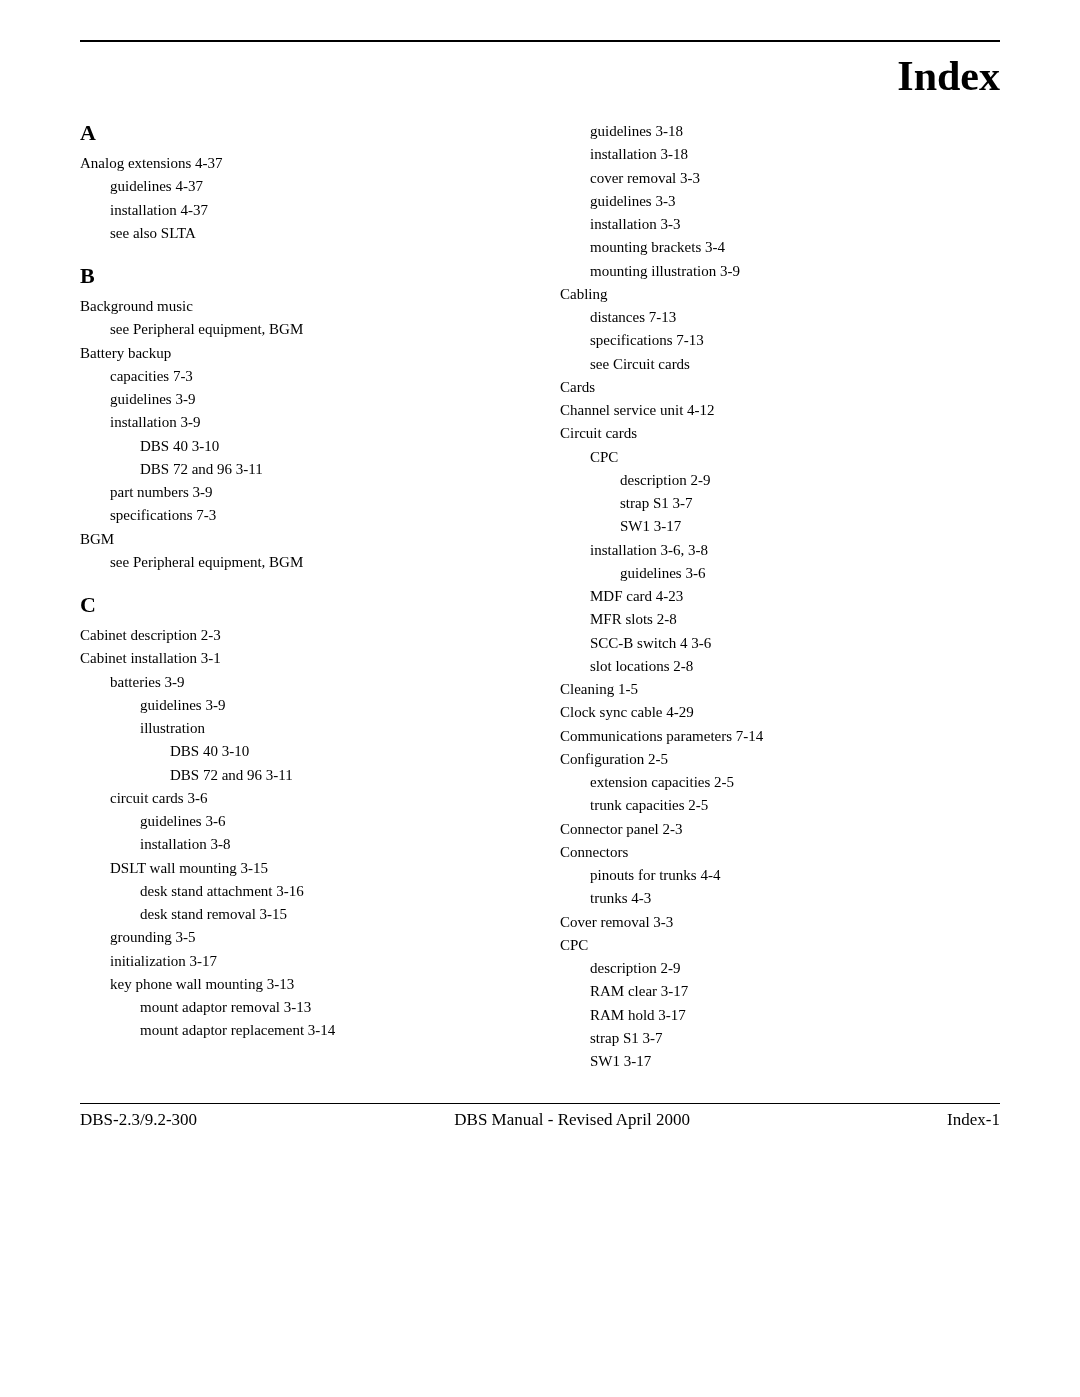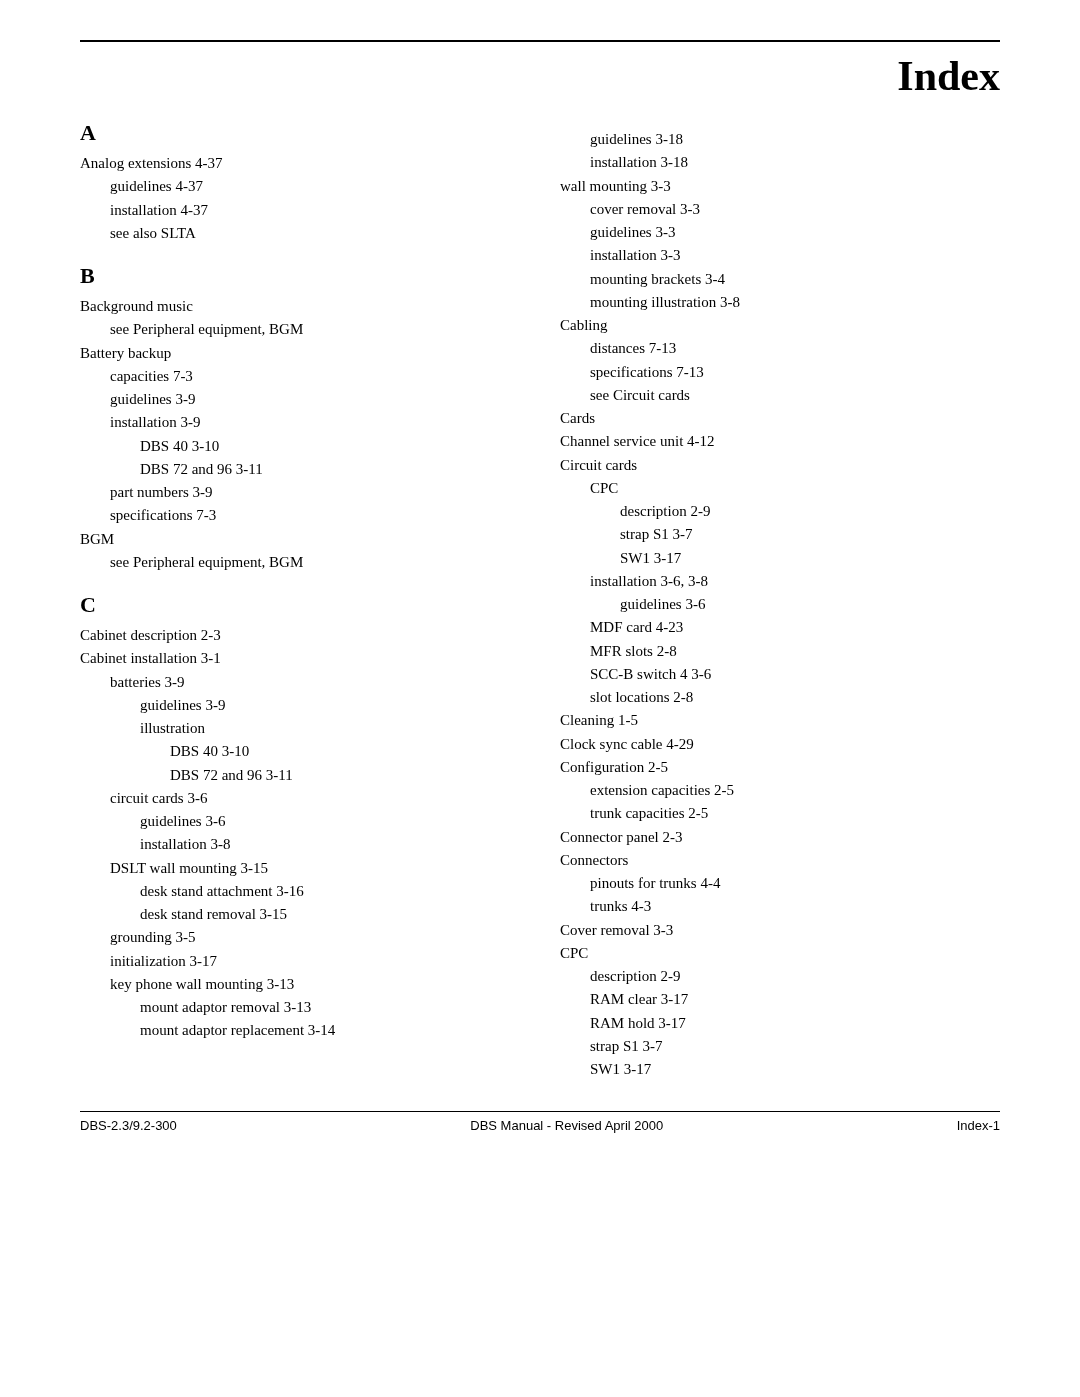--- a/index.html
+++ b/index.html
@@ -90,22 +90,22 @@
     .bottom-rule {
       border: none;
       border-top: 1.5px solid #000;
       margin-top: 30px;
       margin-bottom: 6px;
     }
 
     .footer {
       display: flex;
       justify-content: space-between;
-      font-size: 13px;
-      font-family: Liberation Sans, sans-serif;
+      font-size: 17px;
+      font-family: Liberation Serif, serif;
     }
   </style>
 </head>
 <body>
 
 <div class="page-container">
   <hr class="top-rule">
 
   <div class="page-title">Index</div>
 
@@ -149,49 +149,49 @@
       <div class="index-entry level-2">desk stand removal 3-15</div>
       <div class="index-entry level-1">grounding 3-5</div>
       <div class="index-entry level-1">initialization 3-17</div>
       <div class="index-entry level-1">key phone wall mounting 3-13</div>
       <div class="index-entry level-2">mount adaptor removal 3-13</div>
       <div class="index-entry level-2">mount adaptor replacement 3-14</div>
     </div>
 
     <div class="right-column">
 
-      <div style="margin-top: 8px; margin-bottom: 0;">
+      <div style="margin-top: 0; margin-bottom: 0;">
 
         <div class="index-entry level-1">guidelines 3-18</div>
         <div class="index-entry level-1">installation 3-18</div>
-        <div class="index-entry level-0">wall mounting 3-3</div>
         <div class="index-entry level-1">cover removal 3-3</div>
         <div class="index-entry level-1">guidelines 3-3</div>
         <div class="index-entry level-1">installation 3-3</div>
         <div class="index-entry level-1">mounting brackets 3-4</div>
-        <div class="index-entry level-1">mounting illustration 3-8</div>
+        <div class="index-entry level-1">mounting illustration 3-9</div>
         <div class="index-entry level-0">Cabling</div>
         <div class="index-entry level-1">distances 7-13</div>
         <div class="index-entry level-1">specifications 7-13</div>
         <div class="index-entry level-1">see Circuit cards</div>
         <div class="index-entry level-0">Cards</div>
         <div class="index-entry level-0">Channel service unit 4-12</div>
         <div class="index-entry level-0">Circuit cards</div>
         <div class="index-entry level-1">CPC</div>
         <div class="index-entry level-2">description 2-9</div>
         <div class="index-entry level-2">strap S1 3-7</div>
         <div class="index-entry level-2">SW1 3-17</div>
         <div class="index-entry level-1">installation 3-6, 3-8</div>
         <div class="index-entry level-2">guidelines 3-6</div>
         <div class="index-entry level-1">MDF card 4-23</div>
         <div class="index-entry level-1">MFR slots 2-8</div>
         <div class="index-entry level-1">SCC-B switch 4 3-6</div>
         <div class="index-entry level-1">slot locations 2-8</div>
         <div class="index-entry level-0">Cleaning 1-5</div>
         <div class="index-entry level-0">Clock sync cable 4-29</div>
+        <div class="index-entry level-0">Communications parameters 7-14</div>
         <div class="index-entry level-0">Configuration 2-5</div>
         <div class="index-entry level-1">extension capacities 2-5</div>
         <div class="index-entry level-1">trunk capacities 2-5</div>
         <div class="index-entry level-0">Connector panel 2-3</div>
         <div class="index-entry level-0">Connectors</div>
         <div class="index-entry level-1">pinouts for trunks 4-4</div>
         <div class="index-entry level-1">trunks 4-3</div>
         <div class="index-entry level-0">Cover removal 3-3</div>
         <div class="index-entry level-0">CPC</div>
         <div class="index-entry level-1">description 2-9</div>

